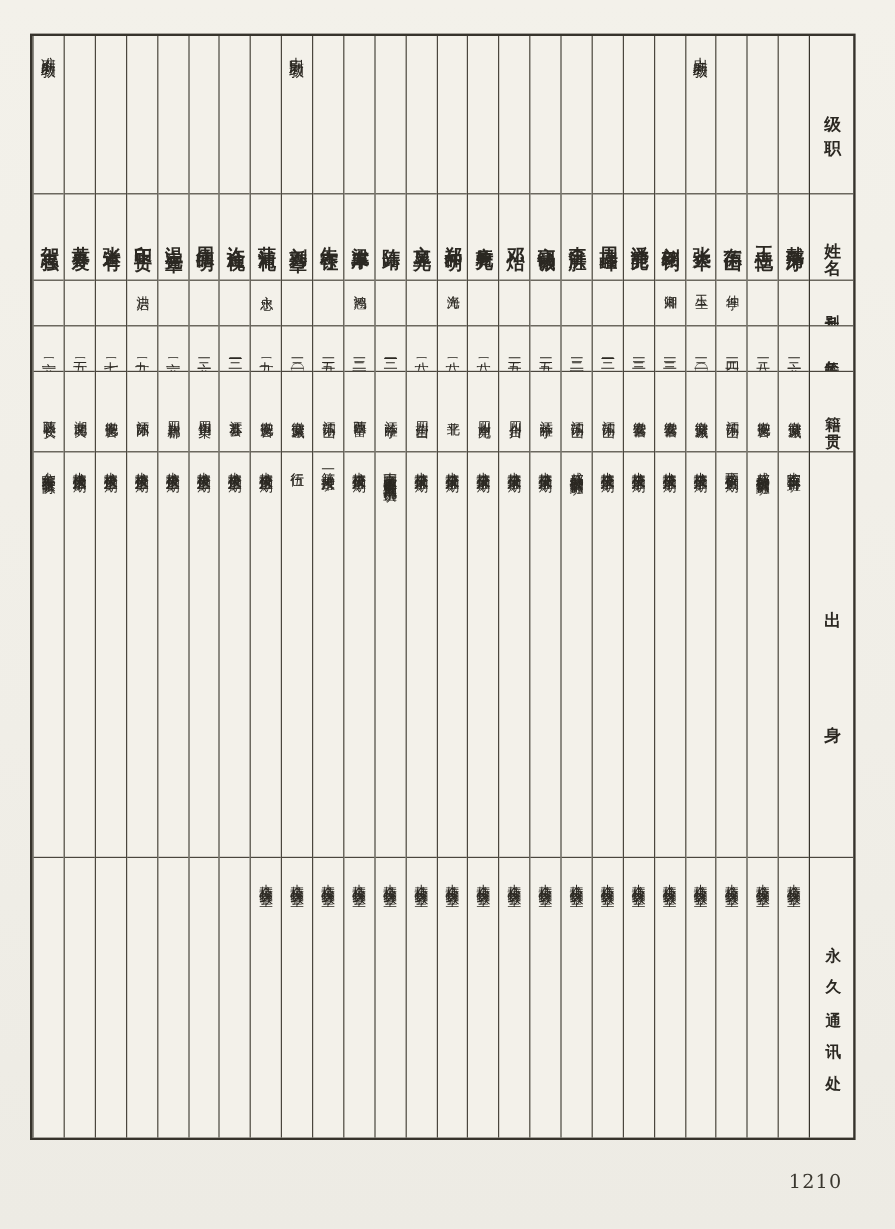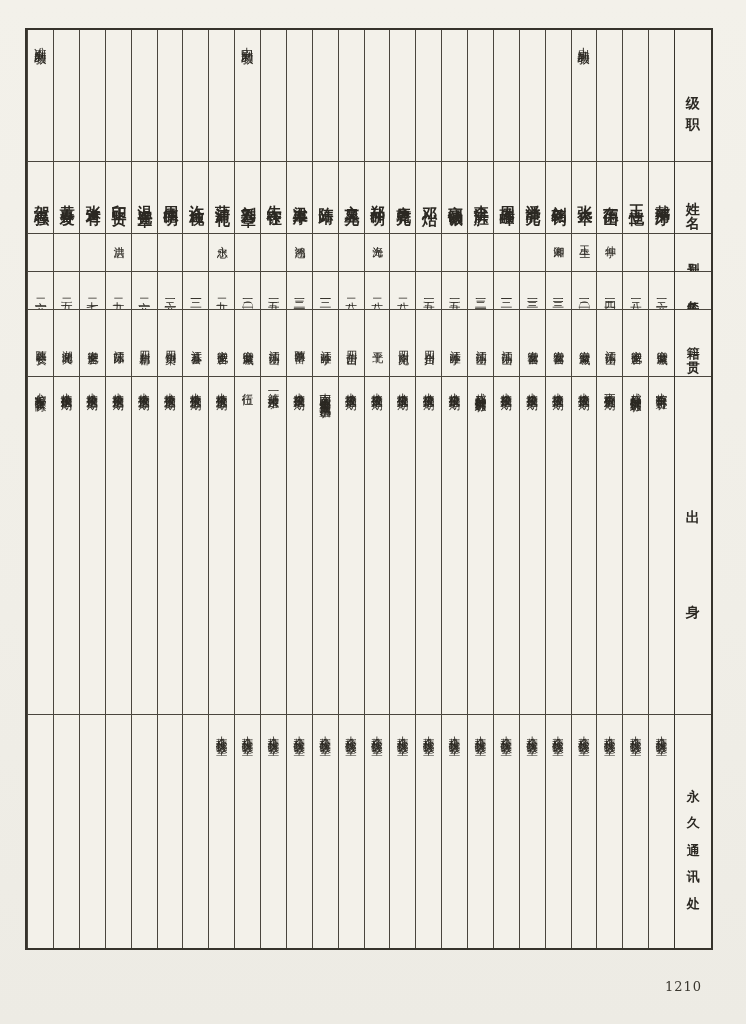--- a/index.html
+++ b/index.html
@@ -51,21 +51,21 @@
   .hd-age-t    { font-size:12px; letter-spacing:2px;  padding-top:2px; }
   .hd-native-t { font-size:13px; letter-spacing:14px; padding-top:14px; }
   .hd-origin-t { font-size:14px; letter-spacing:96px; padding-top:96px; }
   .hd-contact-t{ font-size:13px; letter-spacing:27px; padding-top:27px; }
   .header-col .cell { align-items:center; }
   .header-col .h-rank, .header-col .h-origin, .header-col .h-contact { padding-top:0; }
 
   .page-number {
     position:absolute; right:44px; bottom:30px;
     font-family:"DejaVu Serif","Liberation Serif",serif;
-    font-size:13px; color:#3a372f; letter-spacing:1px;
+    font-size:16px; color:#3a372f; letter-spacing:1px;
   }
 </style>
 </head>
 <body>
 
 <div class="page">
 
   <div class="table-frame">
 
     <div class="cols-wrap">

